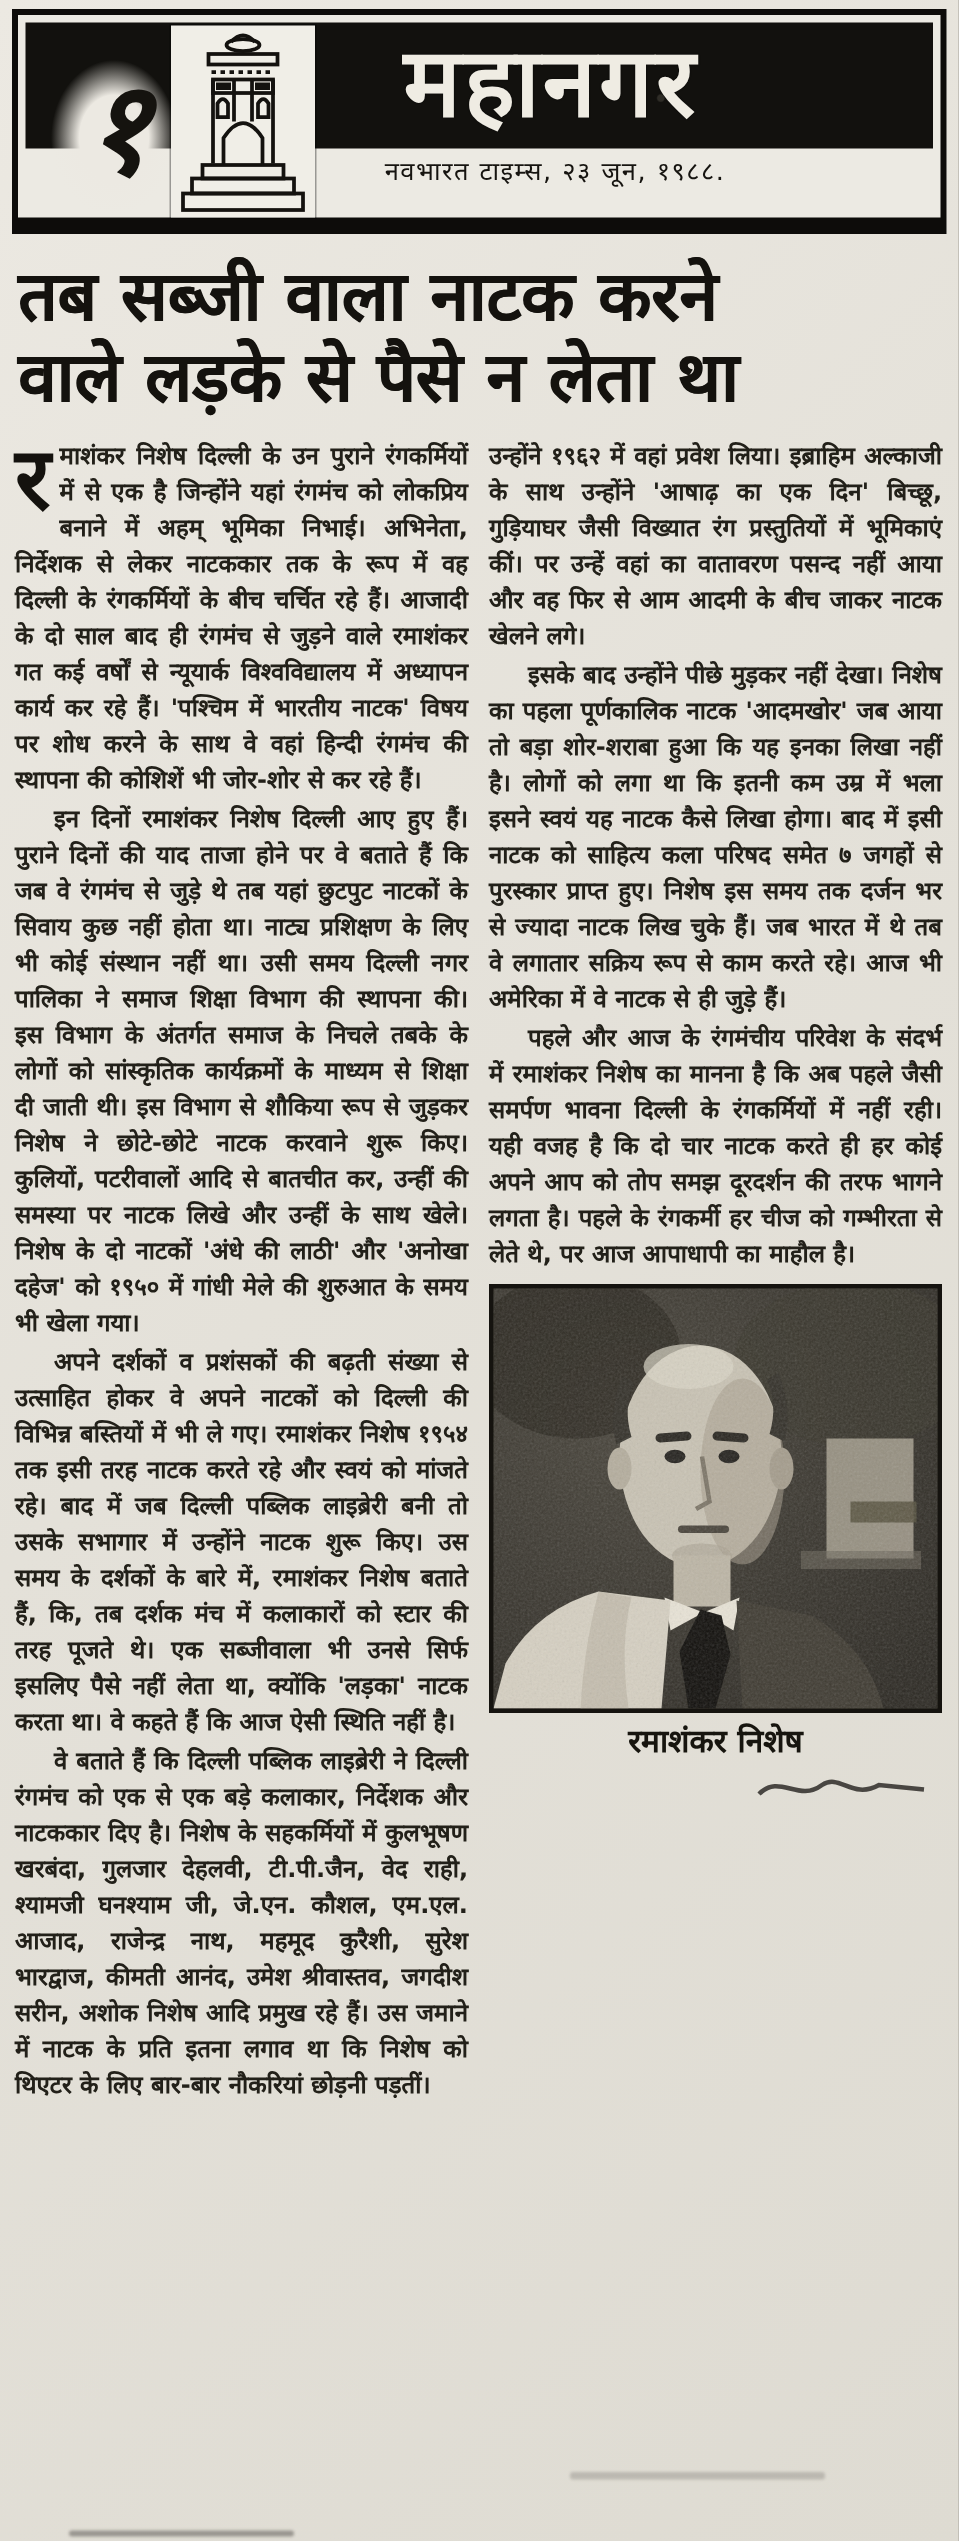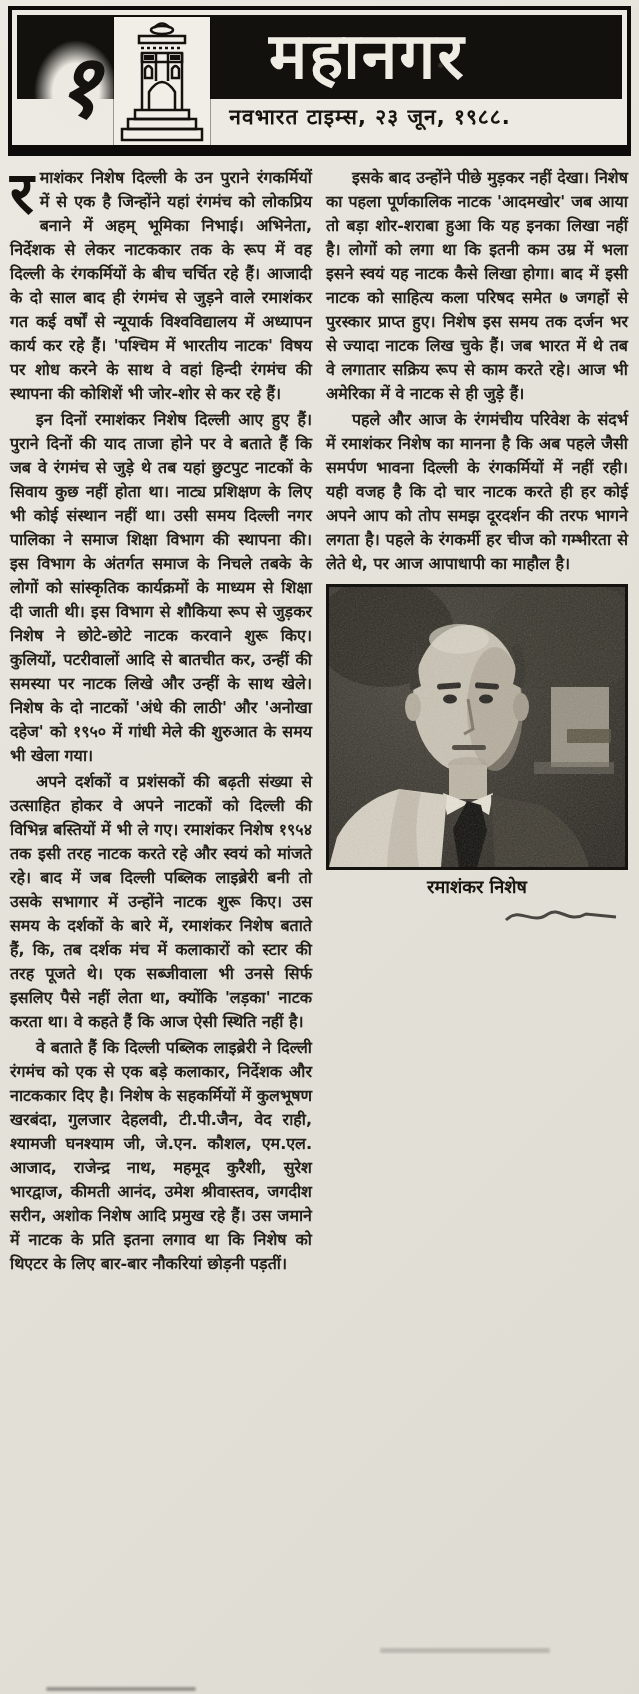--- a/index.html
+++ b/index.html
@@ -49,21 +49,21 @@
     line-height:100px;font-style:italic;
   }
   .gate-box{
     position:absolute;left:102px;top:7px;width:96px;height:128px;
     background:#f0eee7;
     box-shadow:0 0 0 1px rgba(0,0,0,.35);
   }
   .dateline{
     position:absolute;left:208px;top:92px;width:300px;
     text-align:center;
-    font-size:21px;font-weight:700;color:#161410;
+    font-size:17px;font-weight:400;color:#161410;
     letter-spacing:1px;
   }
   
   .headline{
     margin:14px 12px 4px 12px;
     font-size:46px;line-height:54px;
     font-weight:800;color:#14120e;
     text-shadow:0.5px 0 #14120e;
   }
   .hl-line{display:block;white-space:nowrap;}
@@ -92,21 +92,21 @@
   
   .photo-fig{margin:8px 0 4px 0;}
   .photo-frame{
     width:296px;height:280px;
     border:3px solid #15130f;
     box-sizing:content-box;
     background:#35322b;
   }
   .caption{
     text-align:center;
-    font-size:18px;font-weight:800;
+    font-size:21px;font-weight:800;
     margin:4px 0 6px 0;color:#17150f;
   }
   .signature{
     text-align:right;
     padding-right:6px;margin-top:2px;
   }
   .smudge{
     position:absolute;
     background:rgba(20,18,14,.35);
     filter:blur(1.2px);
@@ -145,31 +145,36 @@
         </g>
         <g fill="#14120f">
           <rect x="30" y="38" width="10" height="5"></rect>
           <rect x="56" y="38" width="10" height="5"></rect>
         </g>
       </svg>
     </div>
     <div class="dateline">नवभारत टाइम्स, २३ जून, १९८८.</div>
   </header>
 
+  <h1 class="headline">
+    <span class="hl-line">तब सब्जी वाला नाटक करने</span>
+    <span class="hl-line">वाले लड़के से पैसे न लेता था</span>
+  </h1>
 
   <div class="columns">
 
     <div class="col">
       <p class="para"><span class="dropcap">र</span><span>माशंकर निशेष दिल्ली के उन पुराने रंगकर्मियों में से एक है जिन्होंने यहां रंगमंच को लोकप्रिय बनाने में अहम् भूमिका निभाई। अभिनेता, निर्देशक से लेकर नाटककार तक के रूप में वह दिल्ली के रंगकर्मियों के बीच चर्चित रहे हैं। आजादी के दो साल बाद ही रंगमंच से जुड़ने वाले रमाशंकर गत कई वर्षों से न्यूयार्क विश्वविद्यालय में अध्यापन कार्य कर रहे हैं। 'पश्चिम में भारतीय नाटक' विषय पर शोध करने के साथ वे वहां हिन्दी रंगमंच की स्थापना की कोशिशें भी जोर-शोर से कर रहे हैं।</span></p>
       <p class="para indent">इन दिनों रमाशंकर निशेष दिल्ली आए हुए हैं। पुराने दिनों की याद ताजा होने पर वे बताते हैं कि जब वे रंगमंच से जुड़े थे तब यहां छुटपुट नाटकों के सिवाय कुछ नहीं होता था। नाट्य प्रशिक्षण के लिए भी कोई संस्थान नहीं था। उसी समय दिल्ली नगर पालिका ने समाज शिक्षा विभाग की स्थापना की। इस विभाग के अंतर्गत समाज के निचले तबके के लोगों को सांस्कृतिक कार्यक्रमों के माध्यम से शिक्षा दी जाती थी। इस विभाग से शौकिया रूप से जुड़कर निशेष ने छोटे-छोटे नाटक करवाने शुरू किए। कुलियों, पटरीवालों आदि से बातचीत कर, उन्हीं की समस्या पर नाटक लिखे और उन्हीं के साथ खेले। निशेष के दो नाटकों 'अंधे की लाठी' और 'अनोखा दहेज' को १९५० में गांधी मेले की शुरुआत के समय भी खेला गया।</p>
       <p class="para indent">अपने दर्शकों व प्रशंसकों की बढ़ती संख्या से उत्साहित होकर वे अपने नाटकों को दिल्ली की विभिन्न बस्तियों में भी ले गए। रमाशंकर निशेष १९५४ तक इसी तरह नाटक करते रहे और स्वयं को मांजते रहे। बाद में जब दिल्ली पब्लिक लाइब्रेरी बनी तो उसके सभागार में उन्होंने नाटक शुरू किए। उस समय के दर्शकों के बारे में, रमाशंकर निशेष बताते हैं, कि, तब दर्शक मंच में कलाकारों को स्टार की तरह पूजते थे। एक सब्जीवाला भी उनसे सिर्फ इसलिए पैसे नहीं लेता था, क्योंकि 'लड़का' नाटक करता था। वे कहते हैं कि आज ऐसी स्थिति नहीं है।</p>
       <p class="para indent">वे बताते हैं कि दिल्ली पब्लिक लाइब्रेरी ने दिल्ली रंगमंच को एक से एक बड़े कलाकार, निर्देशक और नाटककार दिए है। निशेष के सहकर्मियों में कुलभूषण खरबंदा, गुलजार देहलवी, टी.पी.जैन, वेद राही, श्यामजी घनश्याम जी, जे.एन. कौशल, एम.एल. आजाद, राजेन्द्र नाथ, महमूद कुरैशी, सुरेश भारद्वाज, कीमती आनंद, उमेश श्रीवास्तव, जगदीश सरीन, अशोक निशेष आदि प्रमुख रहे हैं। उस जमाने में नाटक के प्रति इतना लगाव था कि निशेष को थिएटर के लिए बार-बार नौकरियां छोड़नी पड़तीं।</p>
     </div>
 
     <div class="col">
+      <p class="para">उन्होंने १९६२ में वहां प्रवेश लिया। इब्राहिम अल्काजी के साथ उन्होंने 'आषाढ़ का एक दिन' बिच्छू, गुड़ियाघर जैसी विख्यात रंग प्रस्तुतियों में भूमिकाएं कीं। पर उन्हें वहां का वातावरण पसन्द नहीं आया और वह फिर से आम आदमी के बीच जाकर नाटक खेलने लगे।</p>
       <p class="para indent">इसके बाद उन्होंने पीछे मुड़कर नहीं देखा। निशेष का पहला पूर्णकालिक नाटक 'आदमखोर' जब आया तो बड़ा शोर-शराबा हुआ कि यह इनका लिखा नहीं है। लोगों को लगा था कि इतनी कम उम्र में भला इसने स्वयं यह नाटक कैसे लिखा होगा। बाद में इसी नाटक को साहित्य कला परिषद समेत ७ जगहों से पुरस्कार प्राप्त हुए। निशेष इस समय तक दर्जन भर से ज्यादा नाटक लिख चुके हैं। जब भारत में थे तब वे लगातार सक्रिय रूप से काम करते रहे। आज भी अमेरिका में वे नाटक से ही जुड़े हैं।</p>
       <p class="para indent">पहले और आज के रंगमंचीय परिवेश के संदर्भ में रमाशंकर निशेष का मानना है कि अब पहले जैसी समर्पण भावना दिल्ली के रंगकर्मियों में नहीं रही। यही वजह है कि दो चार नाटक करते ही हर कोई अपने आप को तोप समझ दूरदर्शन की तरफ भागने लगता है। पहले के रंगकर्मी हर चीज को गम्भीरता से लेते थे, पर आज आपाधापी का माहौल है।</p>
 
       <figure class="photo-fig" style="margin:8px 0 4px 0;">
         <div class="photo-frame">
           <svg width="296" height="280" viewBox="0 0 296 280">
             <defs>
               <radialGradient id="bgG" cx="30%" cy="30%" r="90%">
                 <stop offset="0%" stop-color="#4a463d"></stop>
                 <stop offset="100%" stop-color="#2d2a24"></stop>

